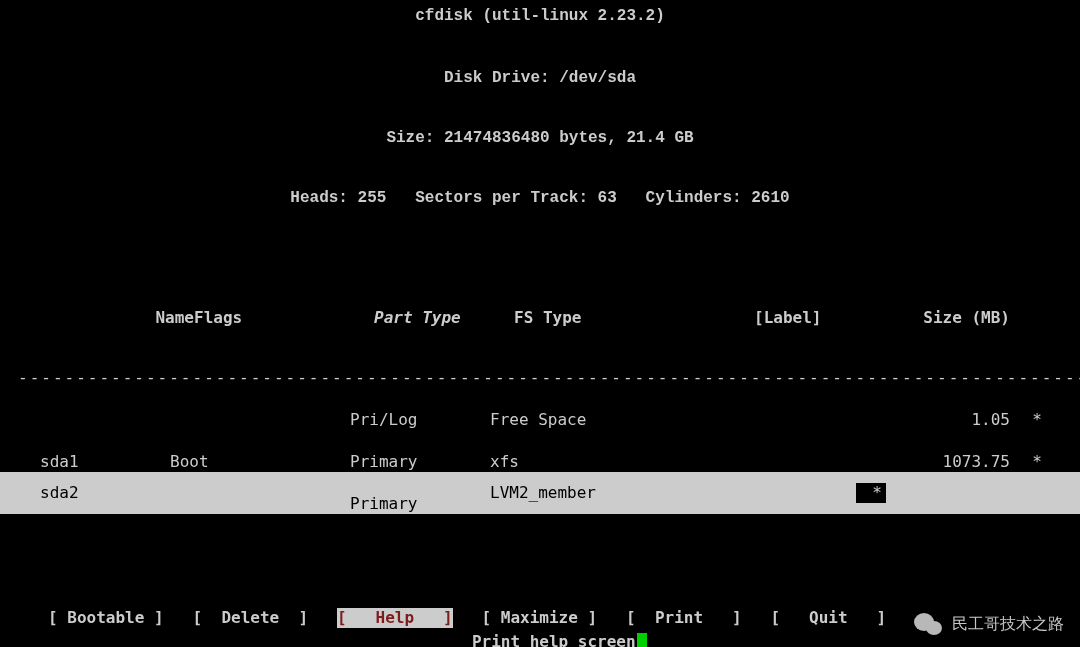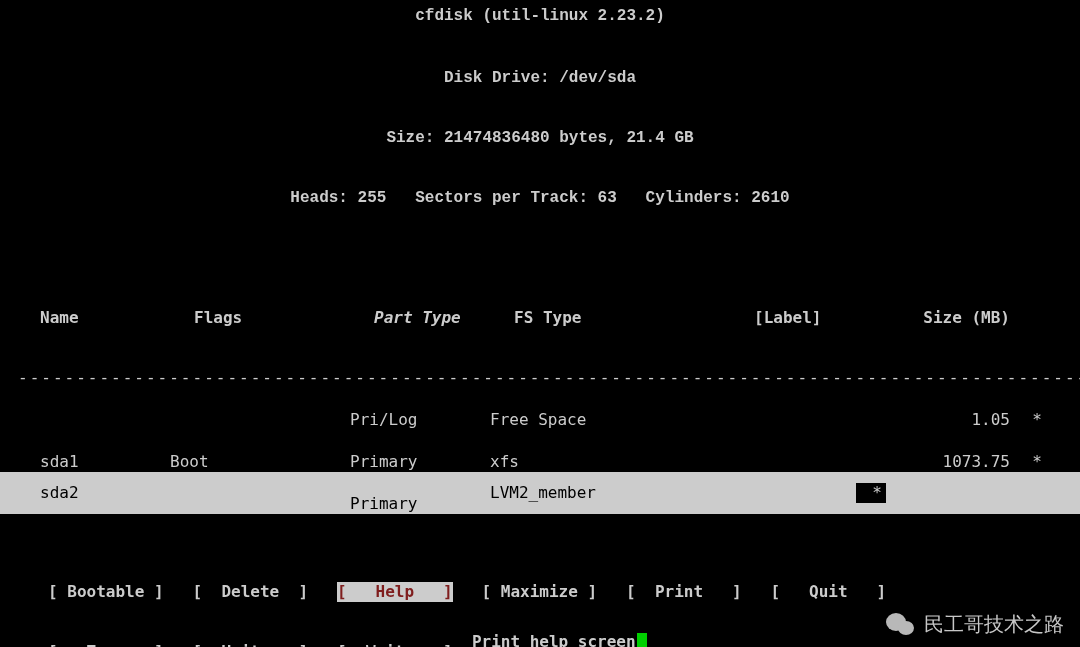--- a/index.html
+++ b/index.html
@@ -28,21 +28,21 @@
   .columns {
     margin-top: 20px;
     padding: 0 40px 0 40px;
     white-space: pre;
     font-weight: bold;
   }
   .colrow {
     display: flex;
     align-items: baseline;
   }
-  .col-name   { width: 154px; }
+  .col-name   { width: 154px; text-align: right; }
   .col-flags  { width: 180px; }
   .col-ptype  { width: 140px; font-style: italic; }
   .col-fstype { width: 240px; }
   .col-label  { width: 120px; text-align: left;}
   .col-size   { flex: 1; text-align: right; padding-right: 4px;}
   .col-star   { width: 26px; text-align: right; }
 
   .divider {
     padding: 0 18px;
     white-space: nowrap;
@@ -78,21 +78,21 @@
 
   .menu-area {
     position: absolute;
     left: 0; right: 0;
     top: 542px;
     text-align: left;
     padding-left: 48px;
     white-space: pre;
     font-weight: bold;
   }
-  .menu-line { display: flex; gap: 0; }
+  .menu-line { display: flex; gap: 0; margin-top: 26px; }
   .menu-btn {
     display: inline-block;
   }
   .menu-btn.sel {
     background: #ccc;
     color: #7f1d1d;
   }
 
   .hint {
     position: absolute;
@@ -113,21 +113,21 @@
 
   .watermark {
     position: absolute;
     right: 16px;
     bottom: 16px;
     display: flex;
     align-items: center;
     gap: 8px;
     color: #ddd;
     font-family: sans-serif;
-    font-size: 20px;
+    font-size: 16px;
     opacity: 0.9;
   }
   .wm-icon {
     width: 30px; height: 26px;
     position: relative;
   }
   .wm-icon .bubble {
     position:absolute;
     border-radius:50%;
     background:#ccc;

